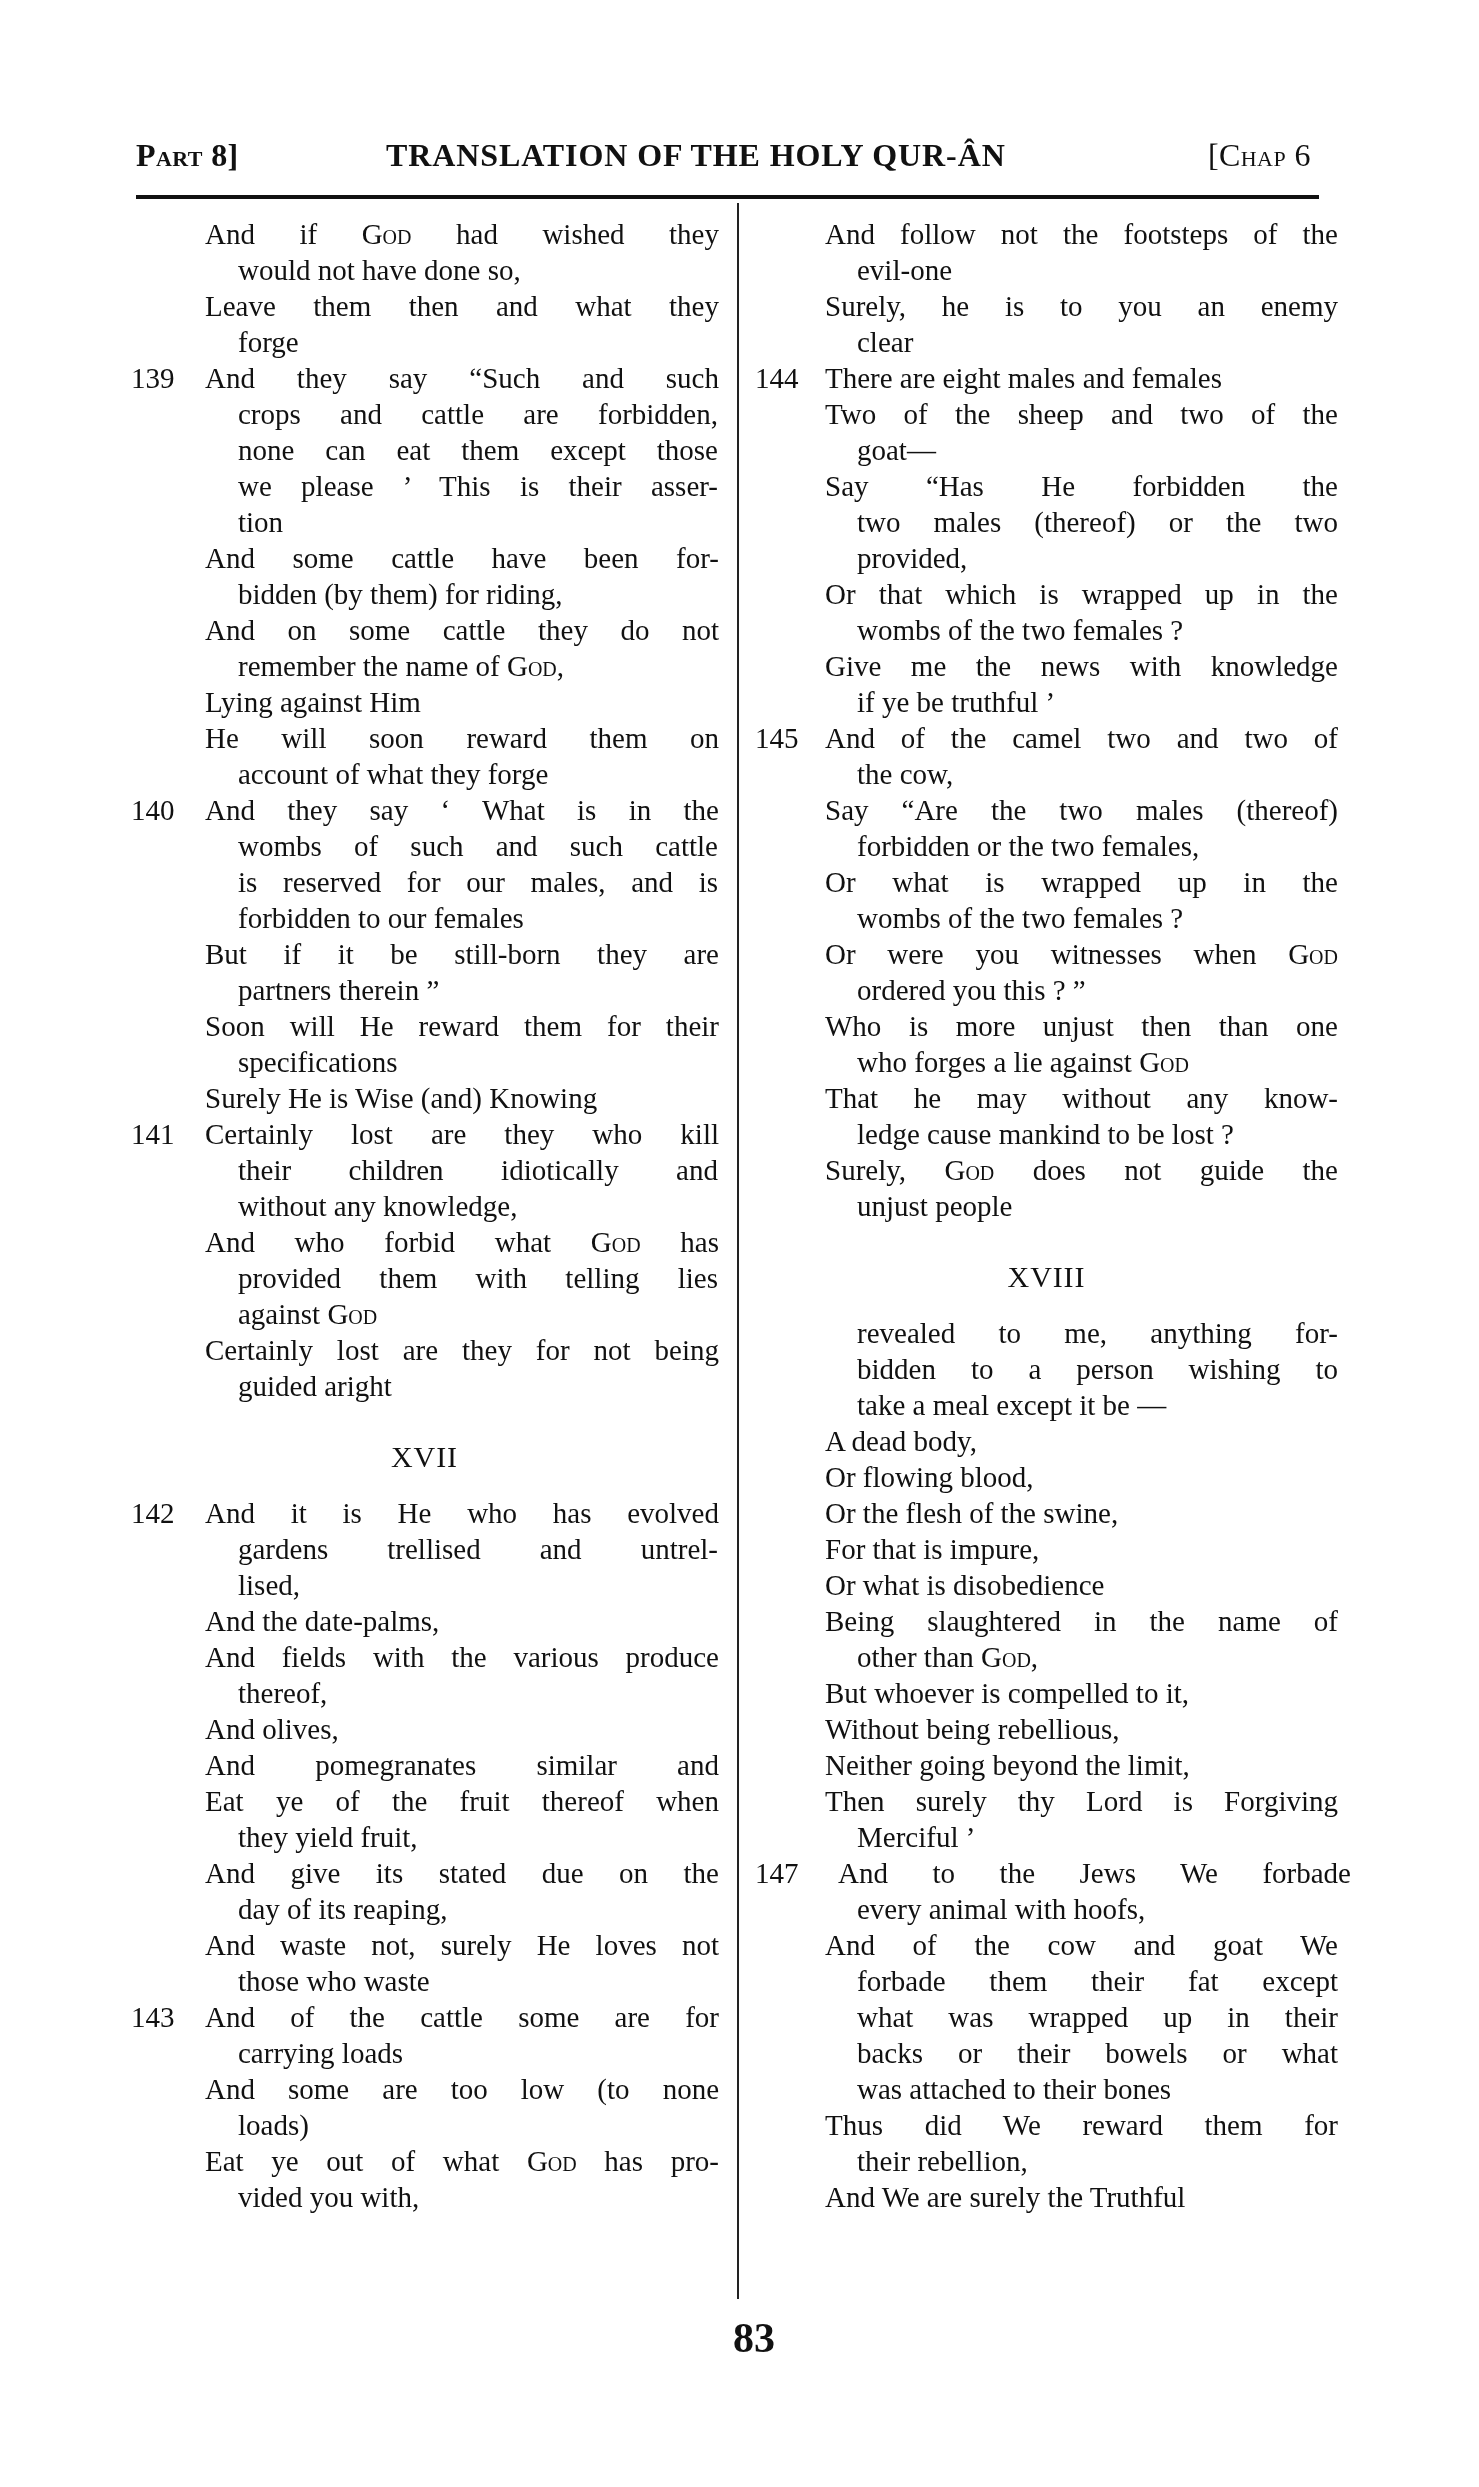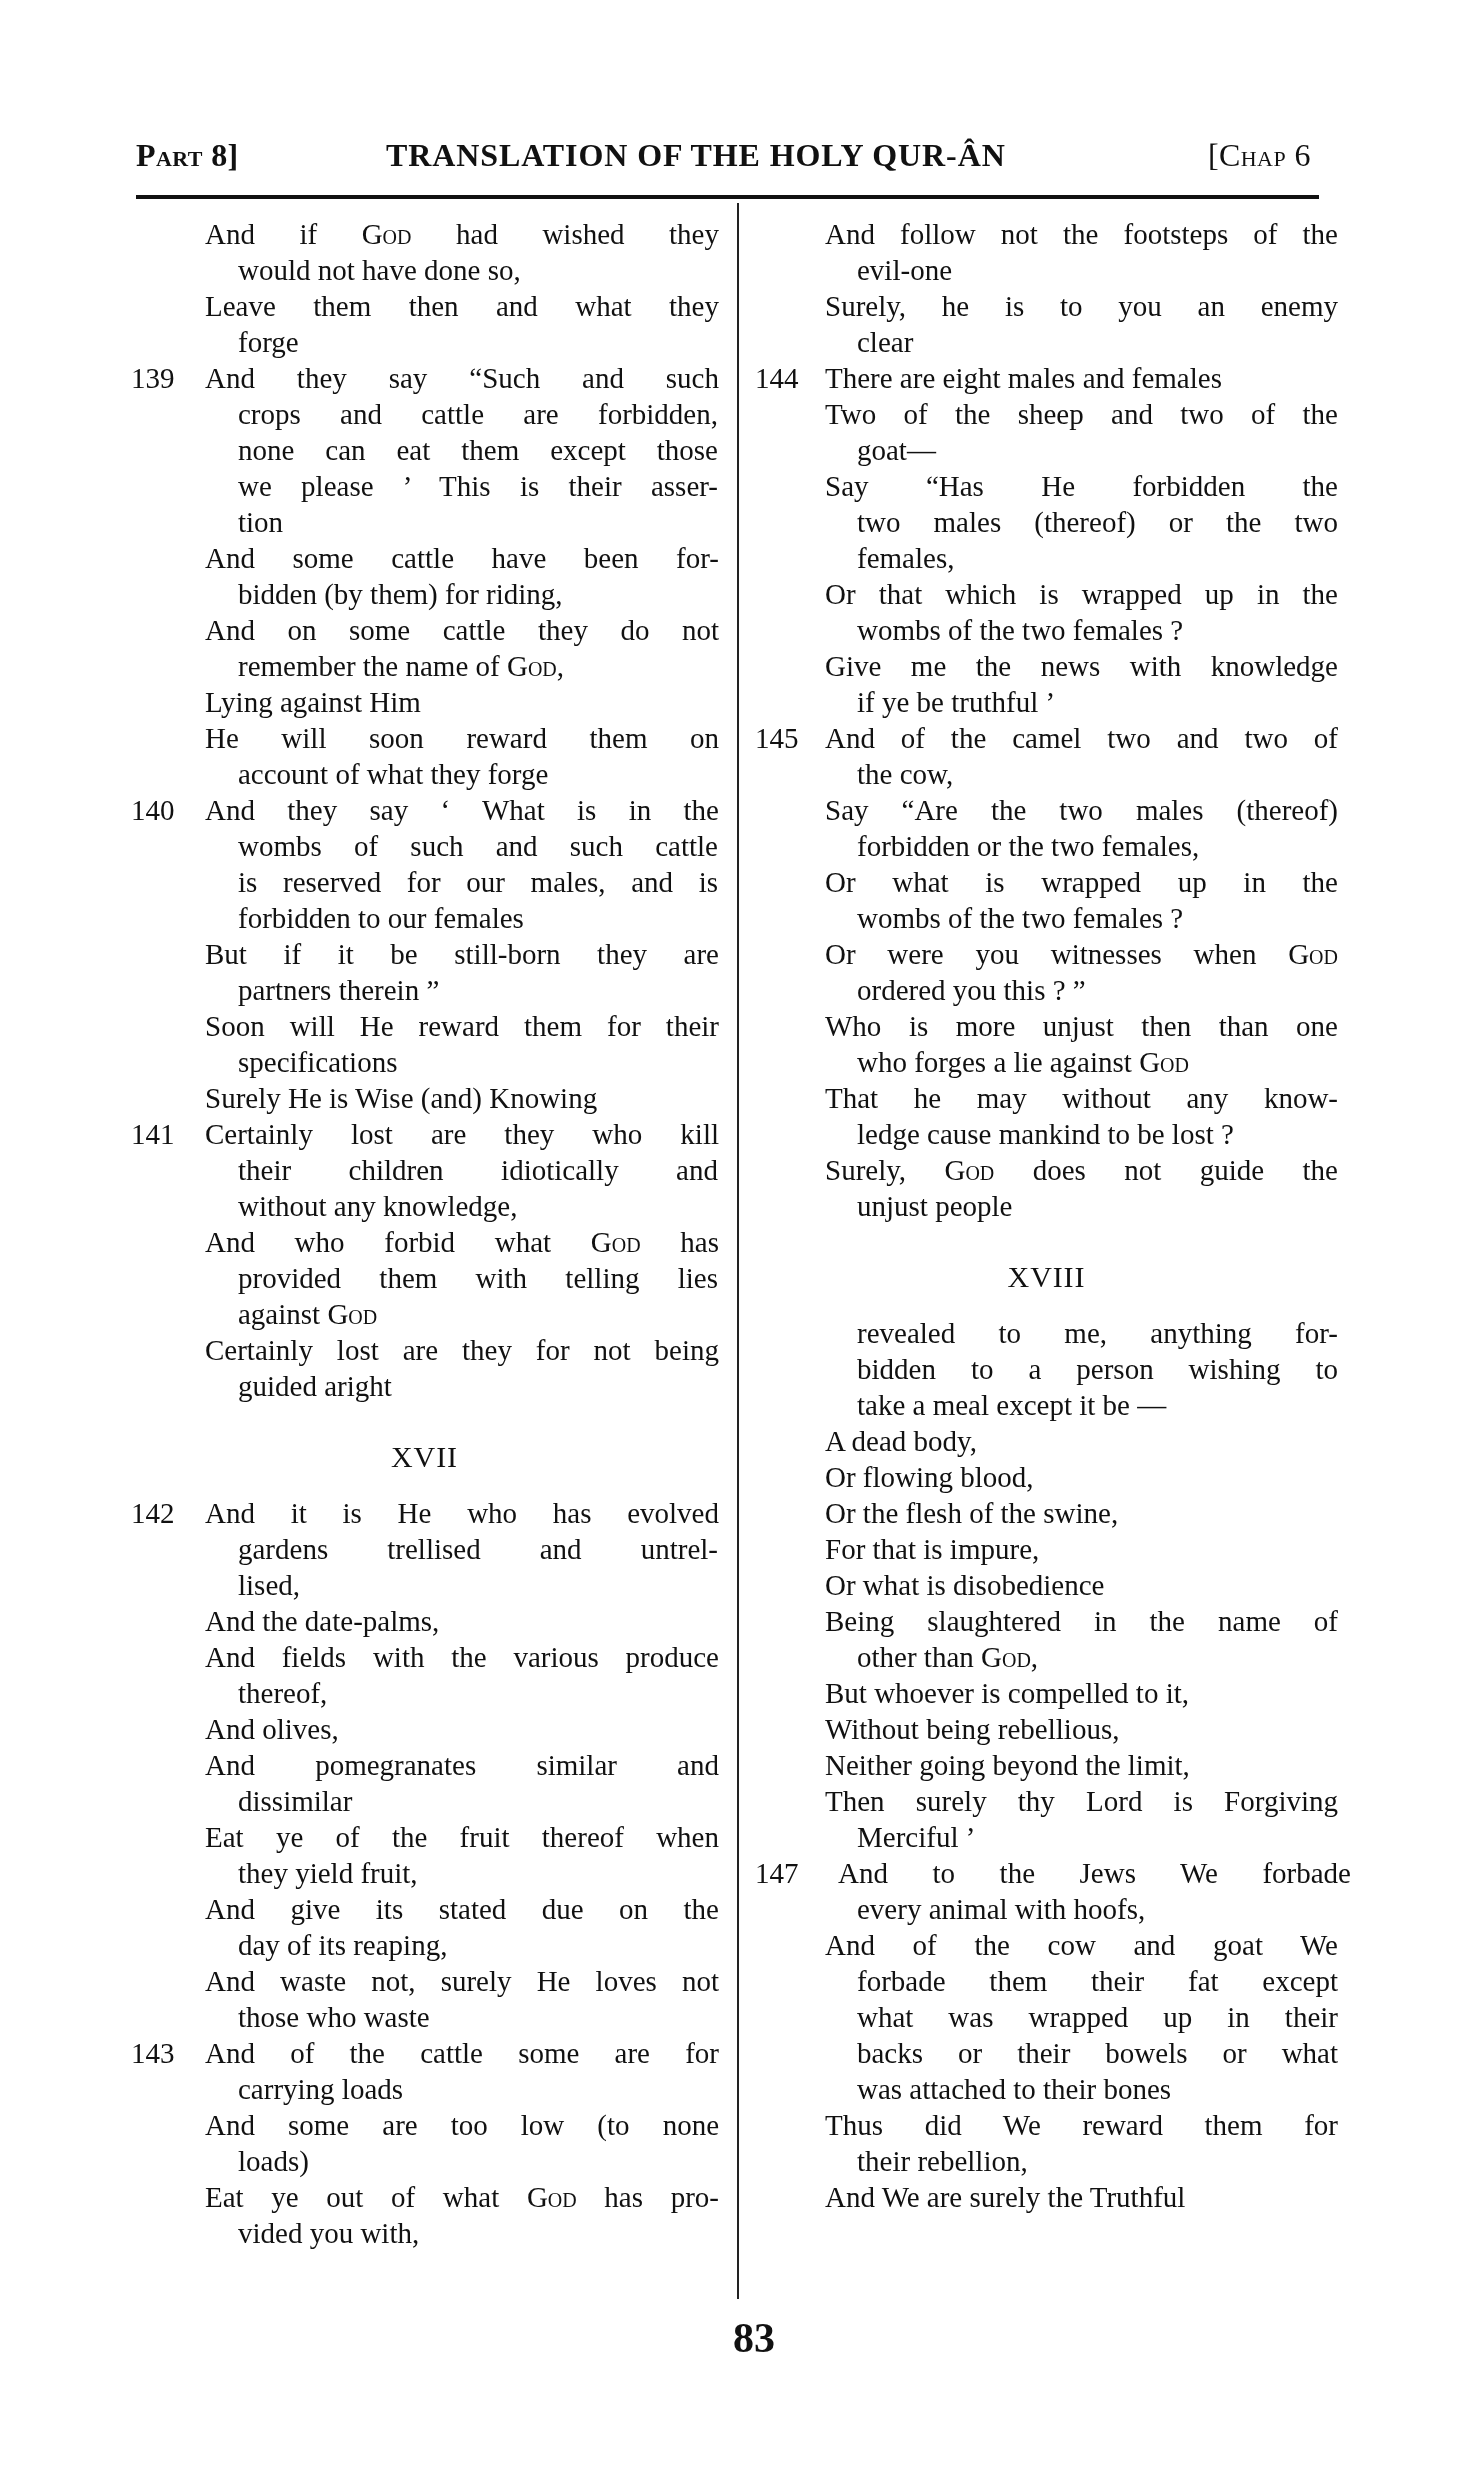--- a/index.html
+++ b/index.html
@@ -196,24 +196,20 @@
     <div class="line">
       <span class="num"></span>
       <span class="txt s">And olives,</span>
     </div>
     <div class="line">
       <span class="num"></span>
       <span class="txt s justify" style="width: 514px;">And pomegranates similar and</span>
     </div>
     <div class="line">
       <span class="num"></span>
-      <span class="txt c">dissimilar</span>
-    </div>
-    <div class="line">
-      <span class="num"></span>
       <span class="txt s justify" style="width: 514px;">Eat ye of the fruit thereof when</span>
     </div>
     <div class="line">
       <span class="num"></span>
       <span class="txt c">they yield fruit,</span>
     </div>
     <div class="line">
       <span class="num"></span>
       <span class="txt s justify" style="width: 514px;">And give its stated due on the</span>
     </div>
@@ -286,21 +282,21 @@
     <div class="line">
       <span class="num"></span>
       <span class="txt s justify" style="width: 513px;">Say “Has He forbidden the</span>
     </div>
     <div class="line">
       <span class="num"></span>
       <span class="txt c justify" style="width: 481px;">two males (thereof) or the two</span>
     </div>
     <div class="line">
       <span class="num"></span>
-      <span class="txt c">females,</span>
+      <span class="txt c">provided,</span>
     </div>
     <div class="line">
       <span class="num"></span>
       <span class="txt s justify" style="width: 513px;">Or that which is wrapped up in the</span>
     </div>
     <div class="line">
       <span class="num"></span>
       <span class="txt c">wombs of the two females ?</span>
     </div>
     <div class="line">

